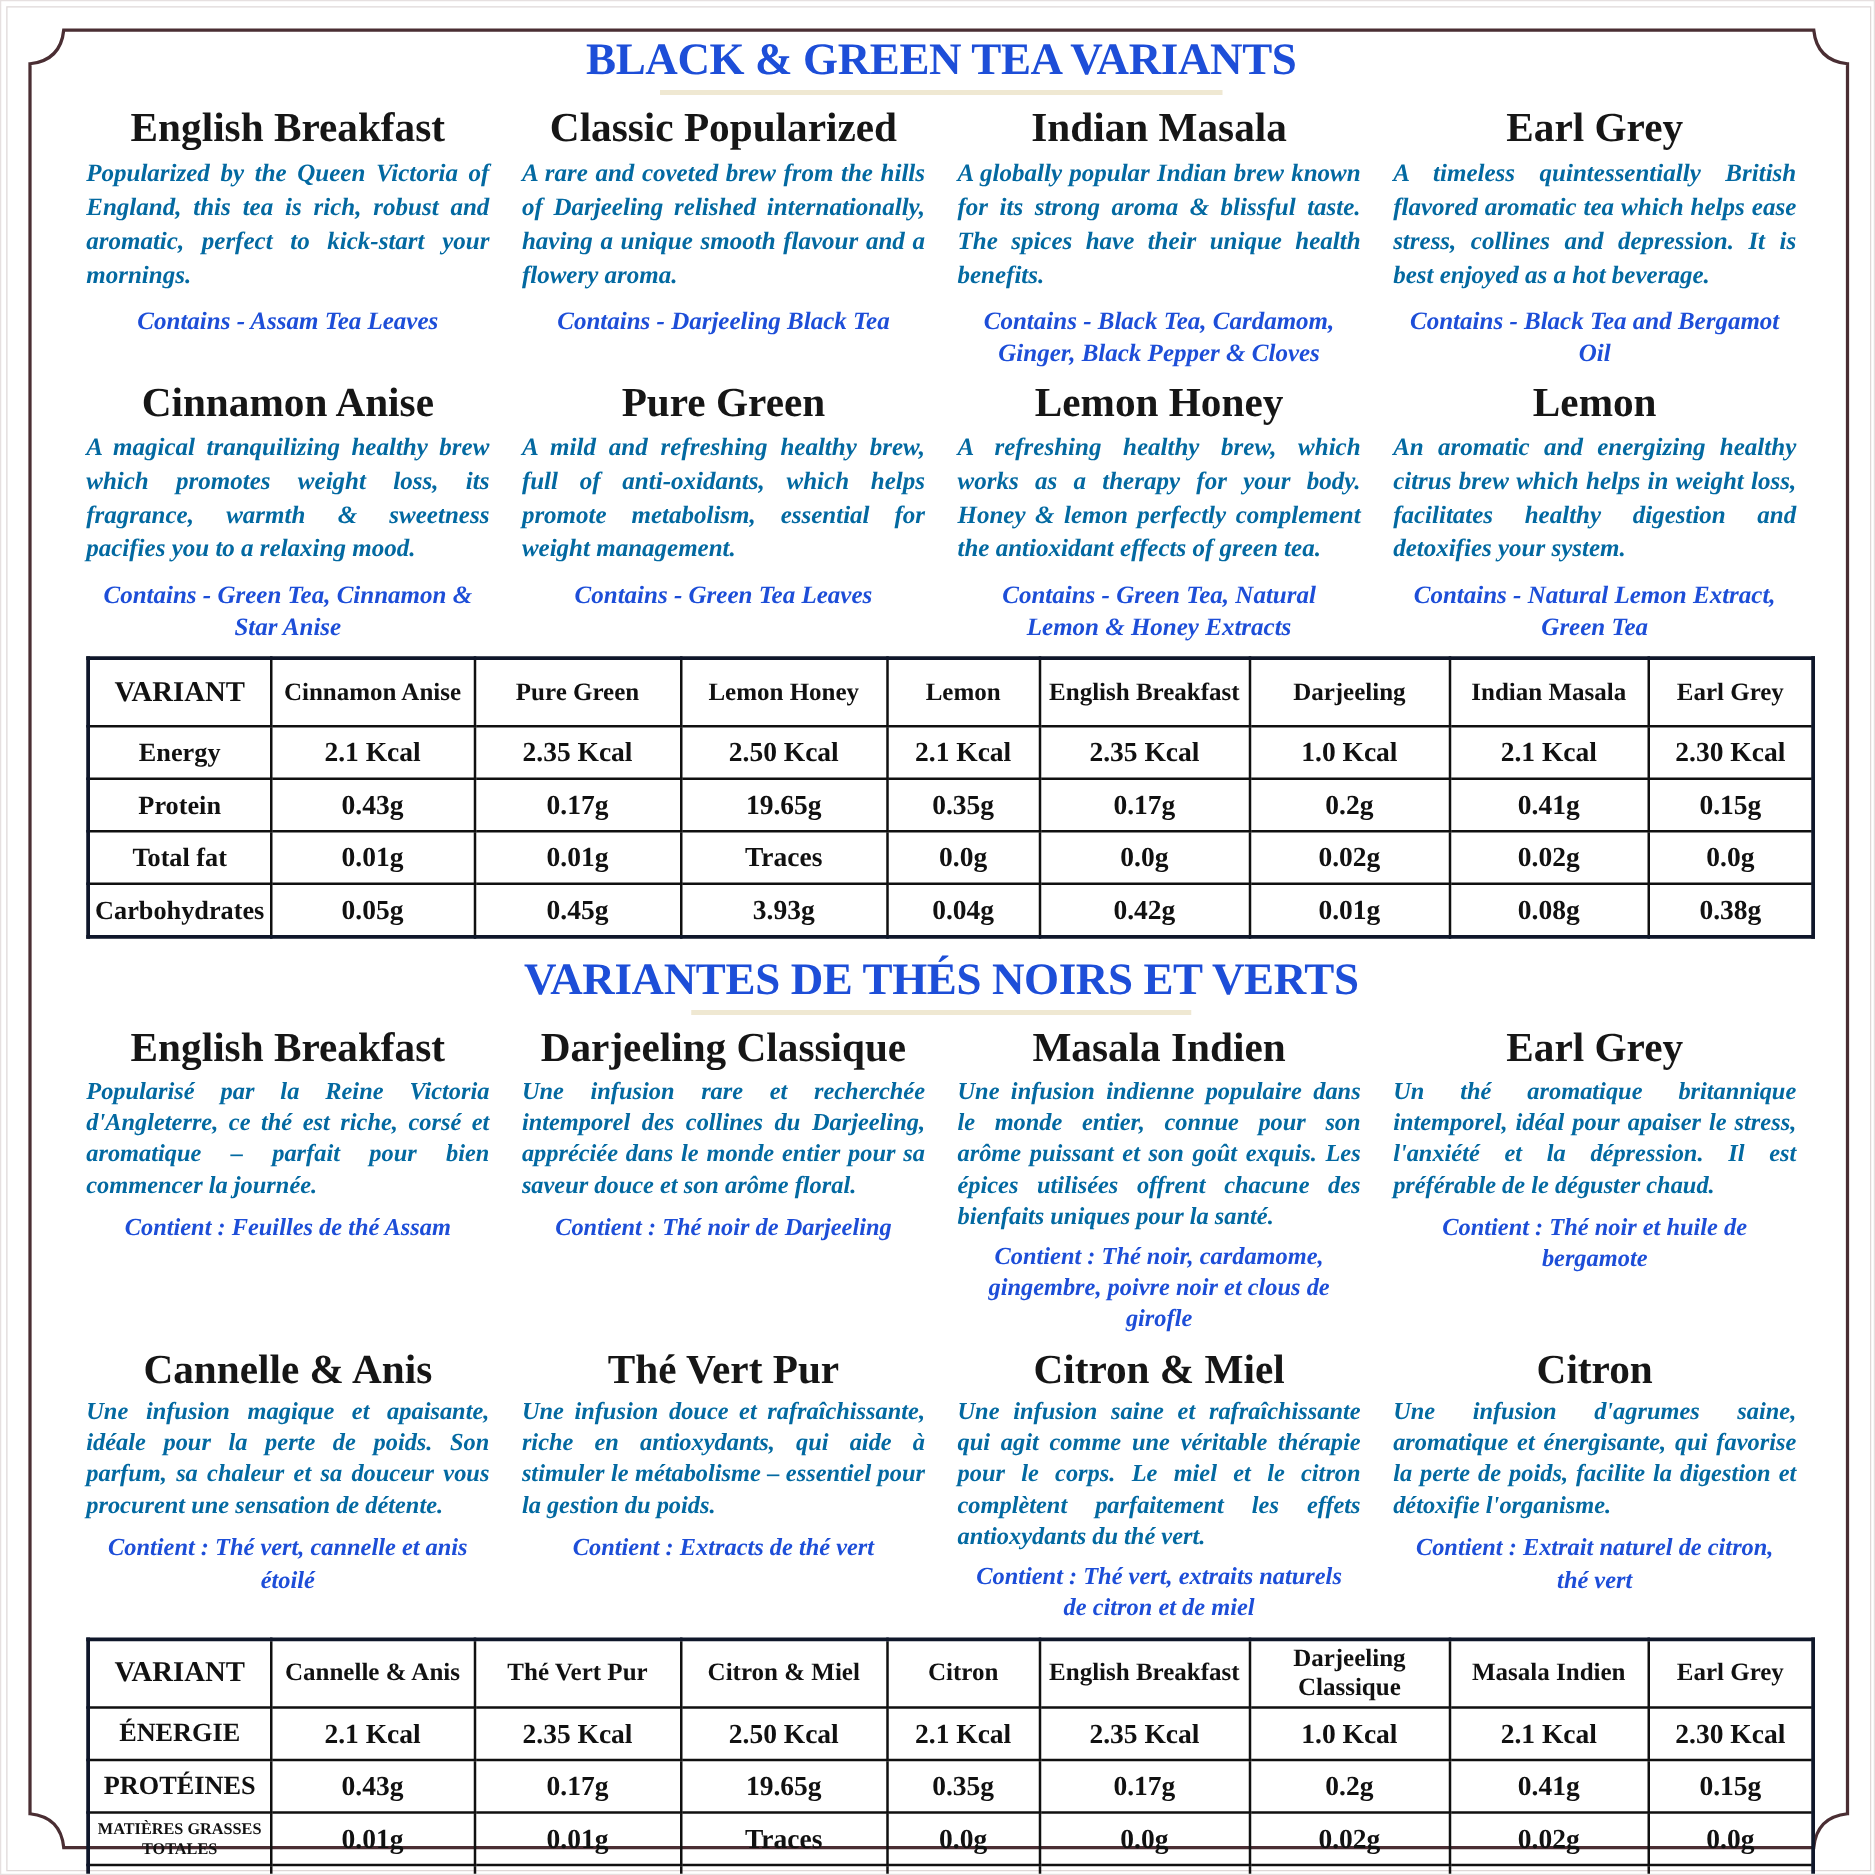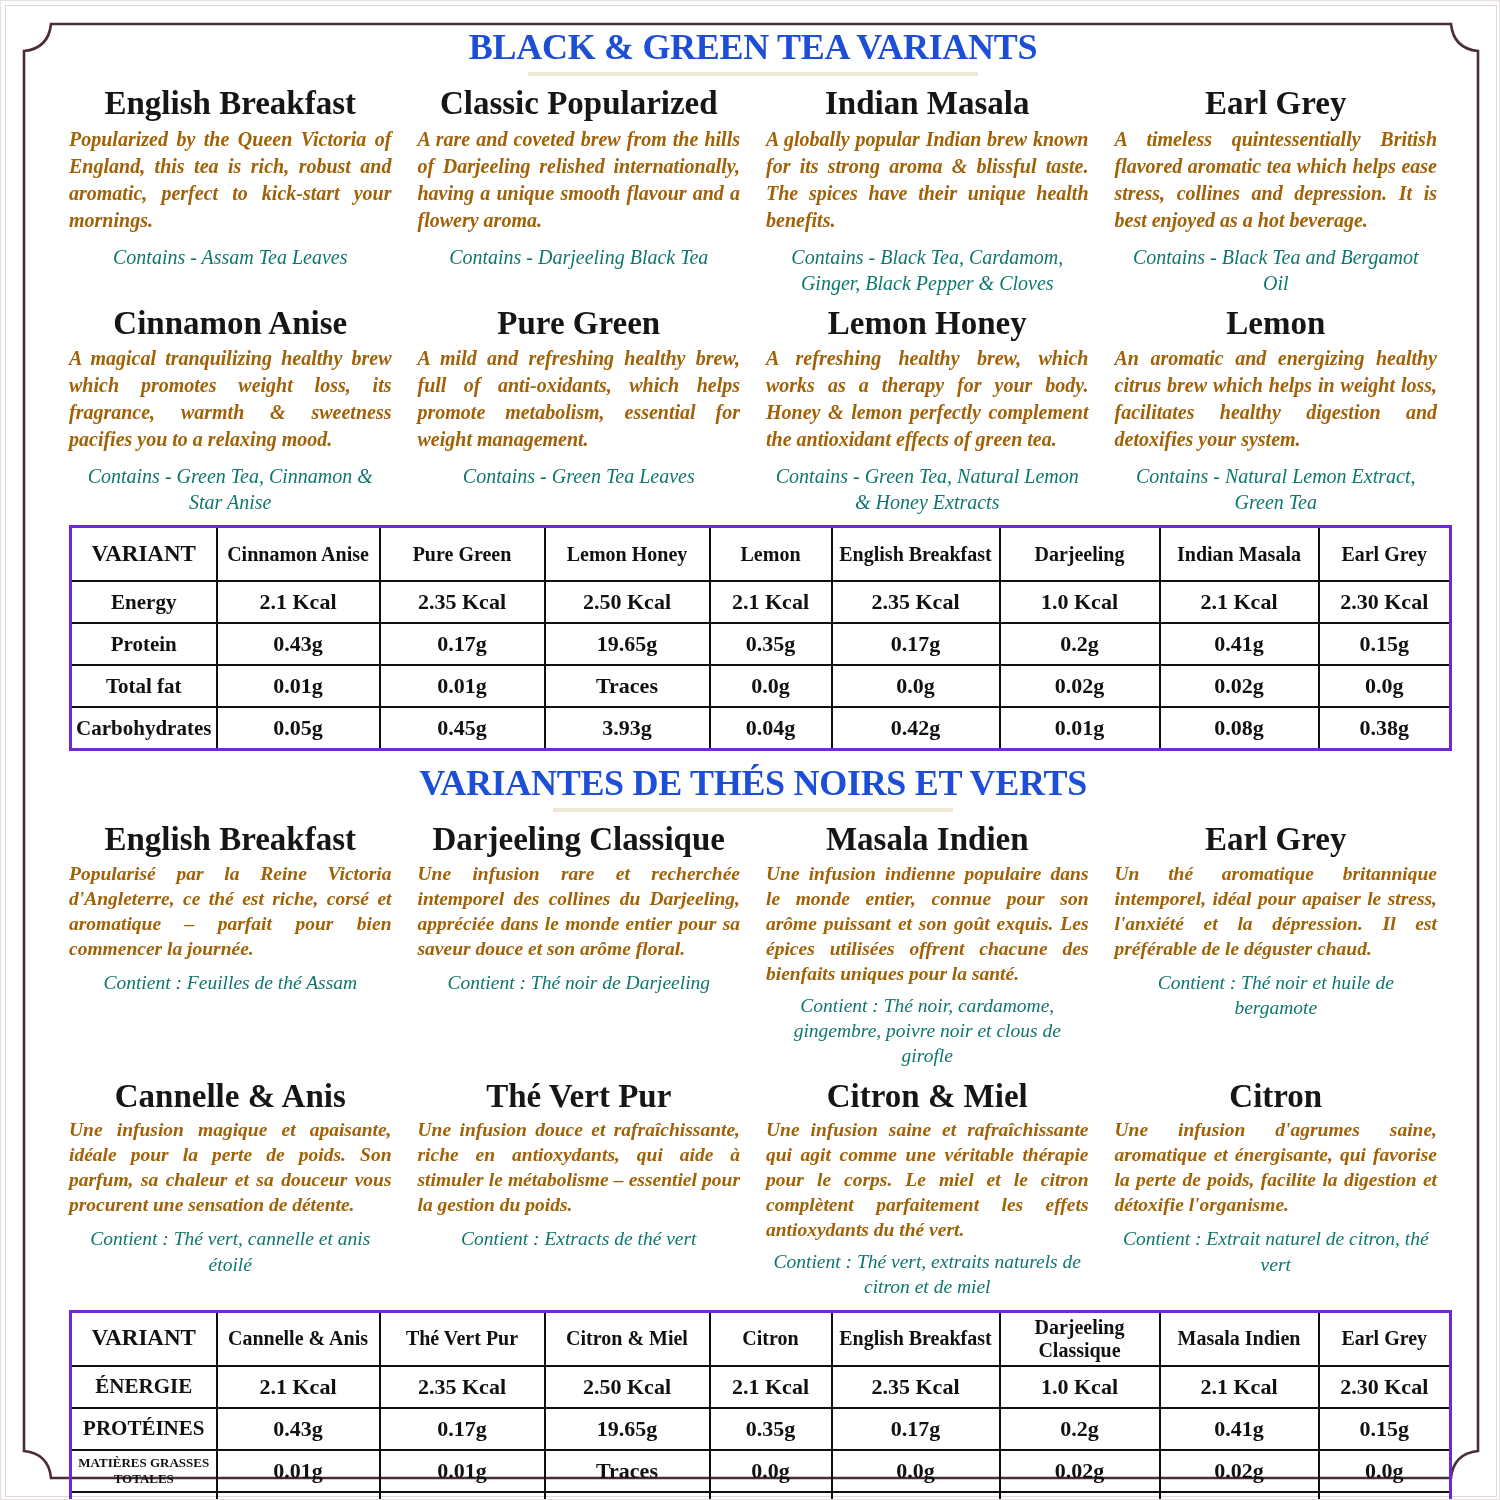--- a/index.html
+++ b/index.html
@@ -16,32 +16,32 @@
     line-height:1.25;color:#1d4ed8;
   }
   .title-underline{width:450px;height:4px;background:#efe8d2;margin:2px auto 0;}
   .title-underline.fr{width:400px;}
 
   .cards-row{display:grid;grid-template-columns:repeat(4,1fr);column-gap:26px;margin-top:8px;}
   .card{text-align:center;}
   .card-title{font-size:33px;font-weight:700;line-height:1.2;color:#161616;}
   .card-desc{
     margin-top:2px;font-size:20px;font-weight:700;font-style:italic;
-    line-height:1.35;text-align:justify;min-height:110px;color:#a16207;
+    line-height:1.35;text-align:justify;min-height:110px;color:#0369a1;
   }
   .fr-cards .card-desc{font-size:19.5px;line-height:1.28;min-height:102px;}
   .card-contains{
-    margin-top:8px;font-size:20px;font-weight:400;font-style:italic;
-    line-height:1.3;padding:0 6px;color:#0f766e;
+    margin-top:8px;font-size:20px;font-weight:700;font-style:italic;
+    line-height:1.3;padding:0 6px;color:#1d4ed8;
   }
   .fr-cards .card-contains{font-size:19.5px;margin-top:6px;}
 
   table.nutri{
     border-collapse:collapse;table-layout:fixed;width:1380px;
-    margin:10px auto 0;border:3px solid #6d28d9;
+    margin:10px auto 0;border:3px solid #0f172a;
   }
   table.nutri th,table.nutri td{
     border:2px solid #101010;text-align:center;vertical-align:middle;
     font-weight:700;padding:2px 3px;overflow:hidden;color:#111;
   }
   table.nutri th{font-size:20px;line-height:1.15;height:48px;}
   table.nutri th.vh{font-size:23px;}
   table.nutri td{font-size:22px;height:36px;}
   table.nutri td.lbl{font-size:21px;}
   table.nutri td.lbl-sm{font-size:13px;line-height:1.2;}

